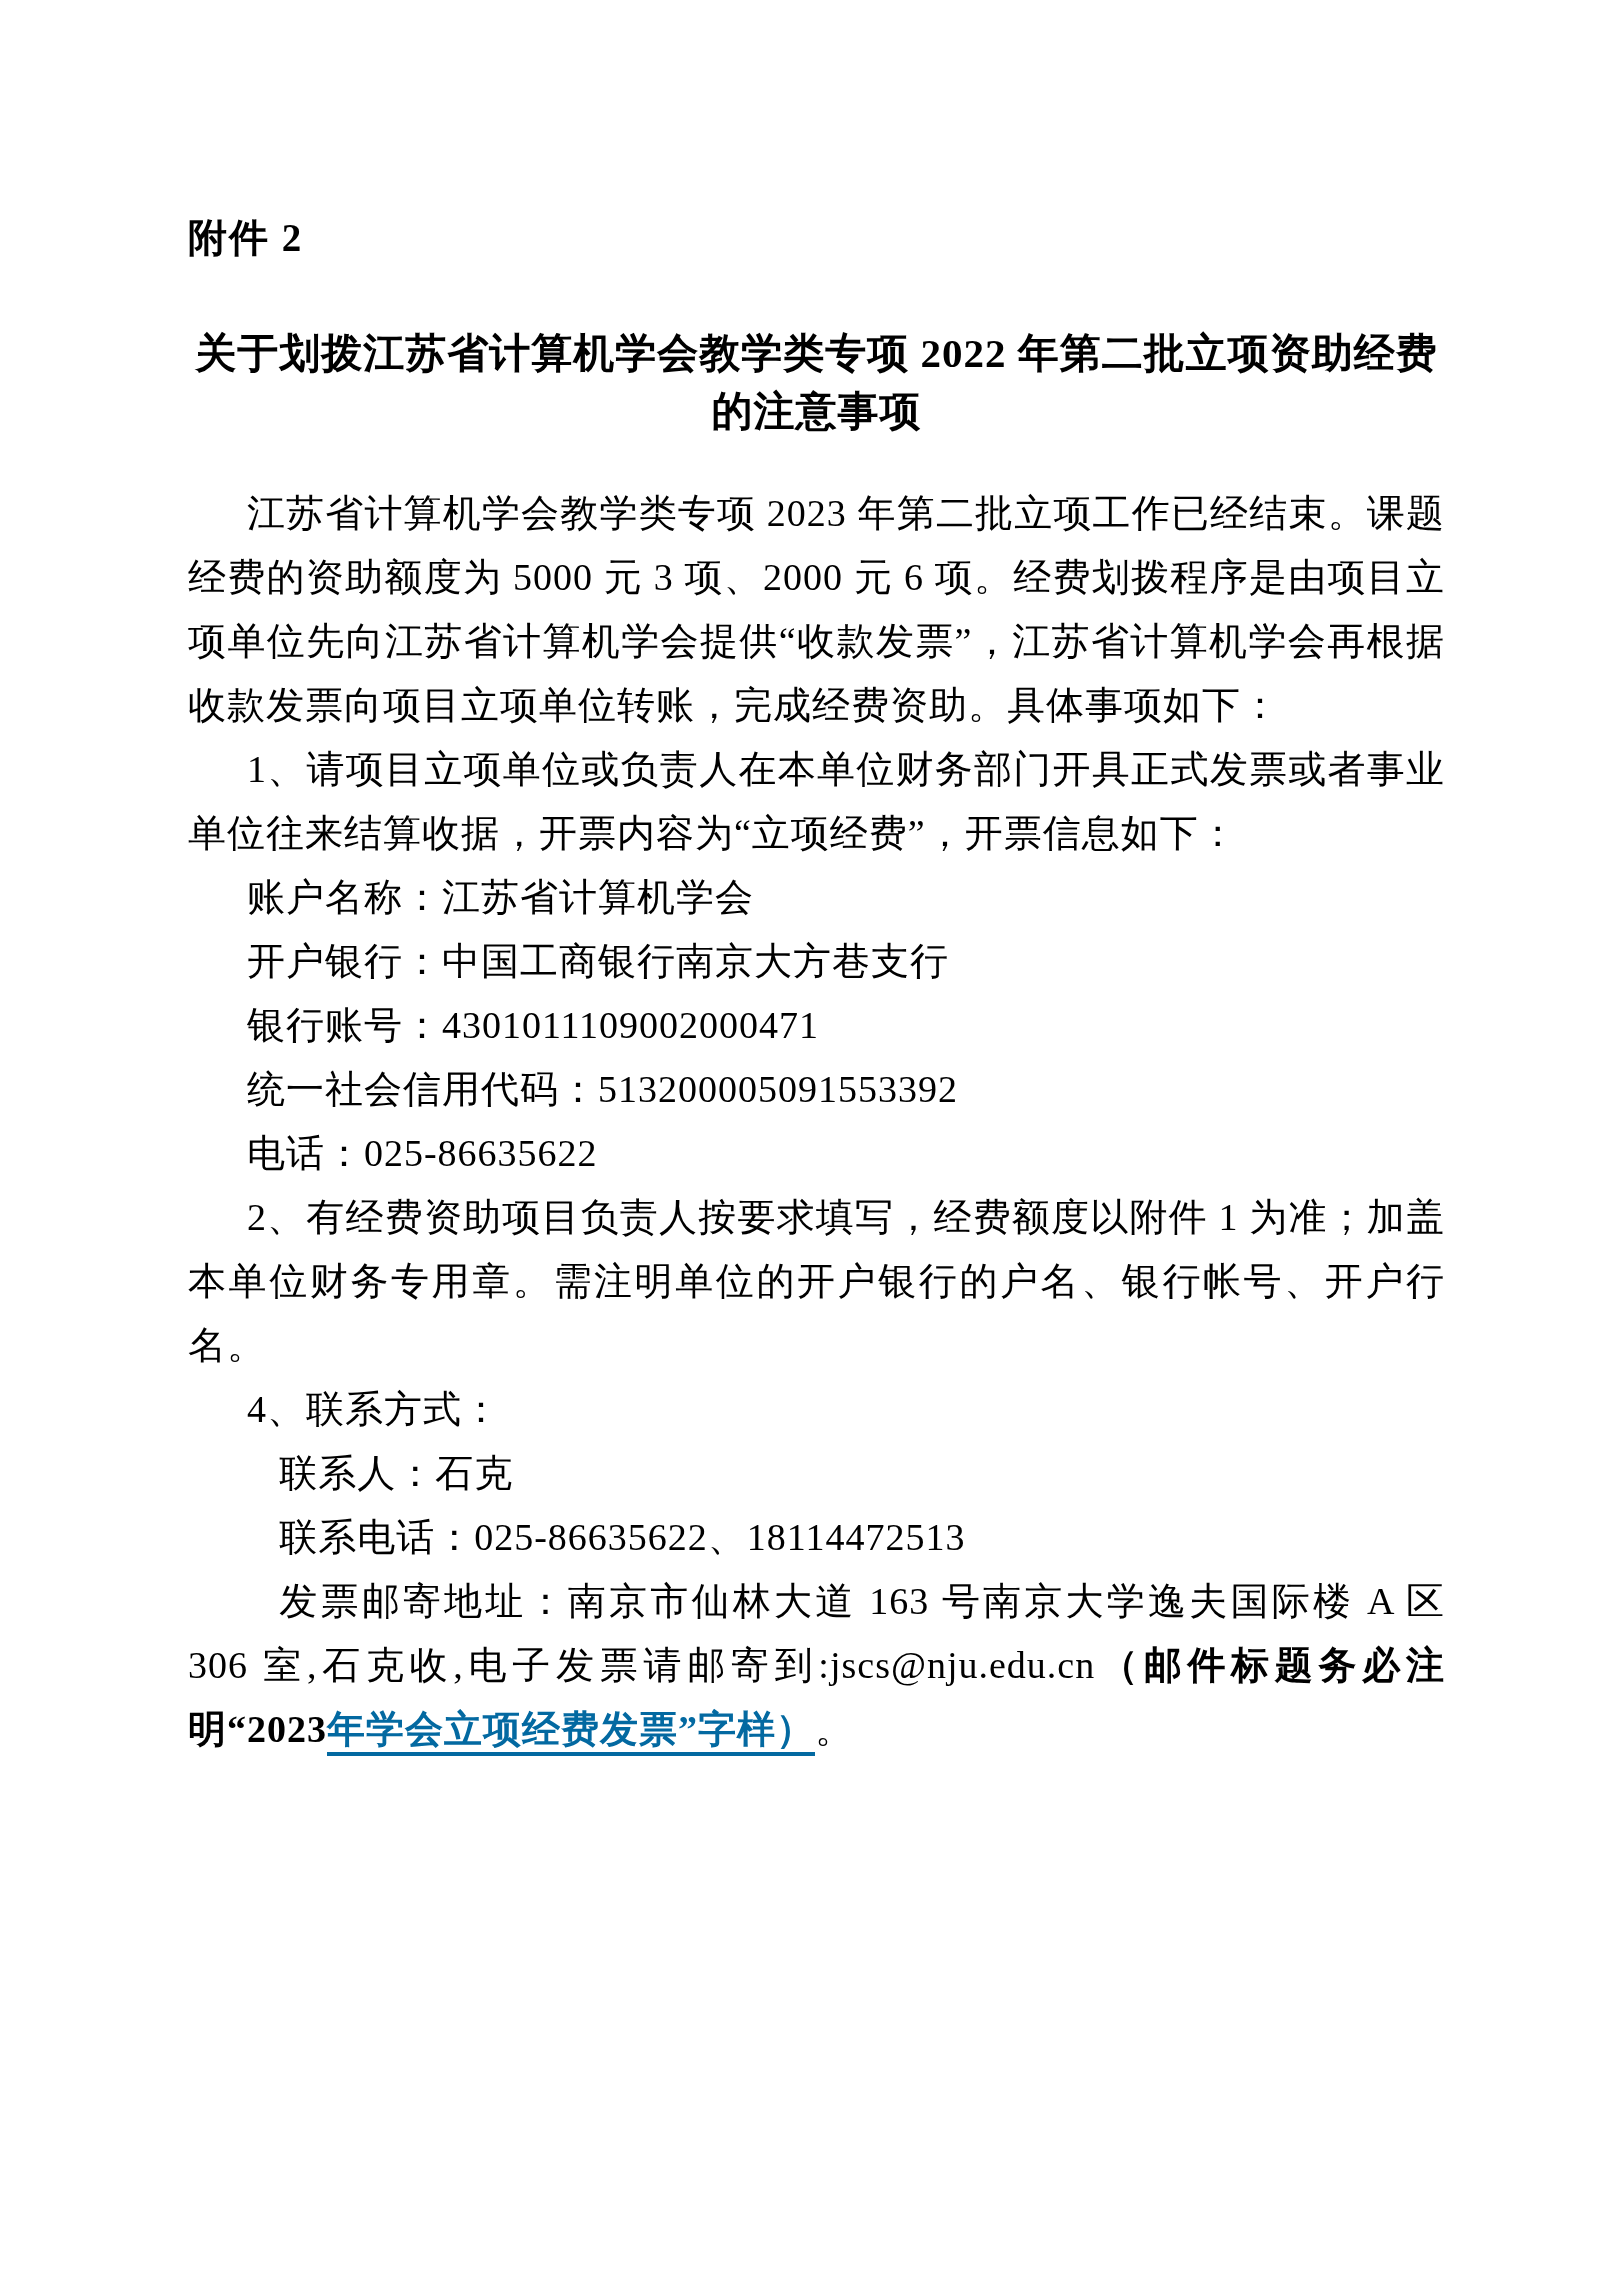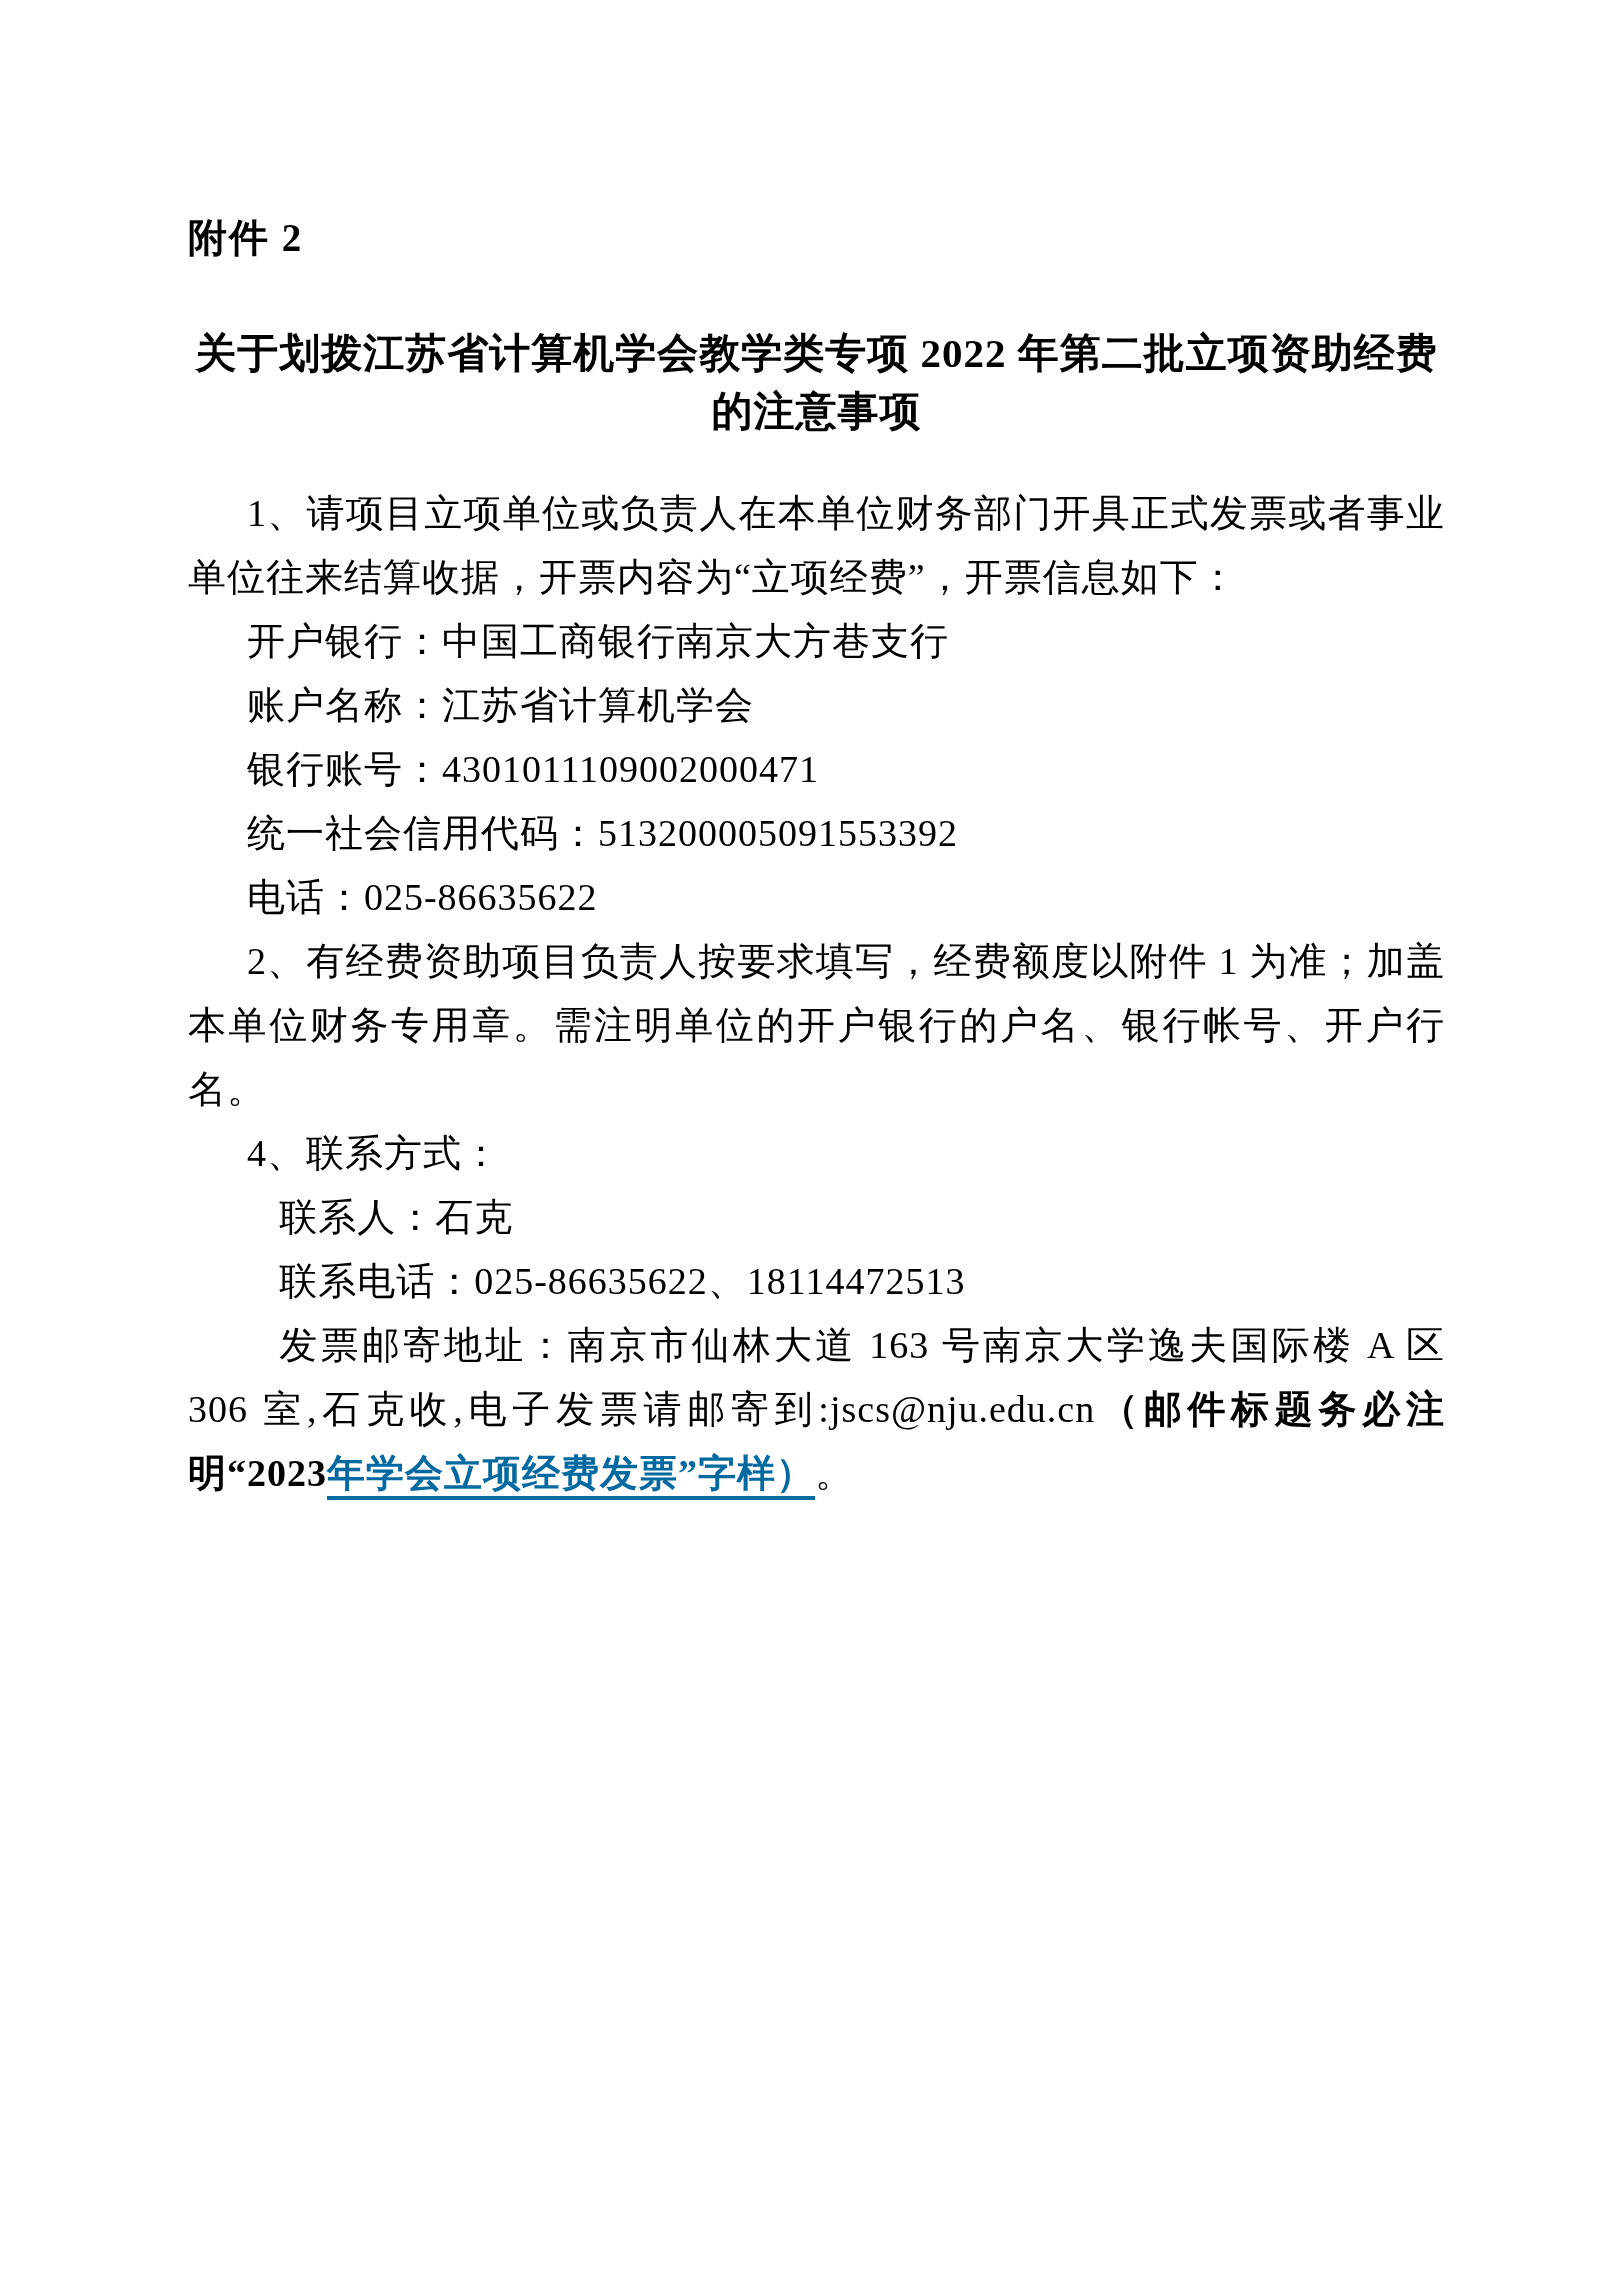--- a/index.html
+++ b/index.html
@@ -61,26 +61,27 @@
 <body>
 
 <div class="page">
 
   <div class="attachment">附件 2</div>
 
   <h1 class="title">关于划拨江苏省计算机学会教学类专项 2022 年第二批立项资助经费的注意事项</h1>
 
   <div class="body-block">
 
+    <p class="para indent-2">江苏省计算机学会教学类专项 2023 年第二批立项工作已经结束。课题经费的资助额度为 5000 元 3 项、2000 元 6 项。经费划拨程序是由项目立项单位先向江苏省计算机学会提供“收款发票”，江苏省计算机学会再根据收款发票向项目立项单位转账，完成经费资助。具体事项如下：</p>
 
     <p class="para indent-2">1、请项目立项单位或负责人在本单位财务部门开具正式发票或者事业单位往来结算收据，开票内容为“立项经费”，开票信息如下：</p>
 
+    <p class="para indent-2">账户名称：江苏省计算机学会</p>
+
     <p class="para indent-2">开户银行：中国工商银行南京大方巷支行</p>
-
-    <p class="para indent-2">账户名称：江苏省计算机学会</p>
 
     <p class="para indent-2">银行账号：4301011109002000471</p>
 
     <p class="para indent-2">统一社会信用代码：513200005091553392</p>
 
     <p class="para indent-2">电话：025-86635622</p>
 
     <p class="para indent-2">2、有经费资助项目负责人按要求填写，经费额度以附件 1 为准；加盖本单位财务专用章。需注明单位的开户银行的户名、银行帐号、开户行名。</p>
 
 

